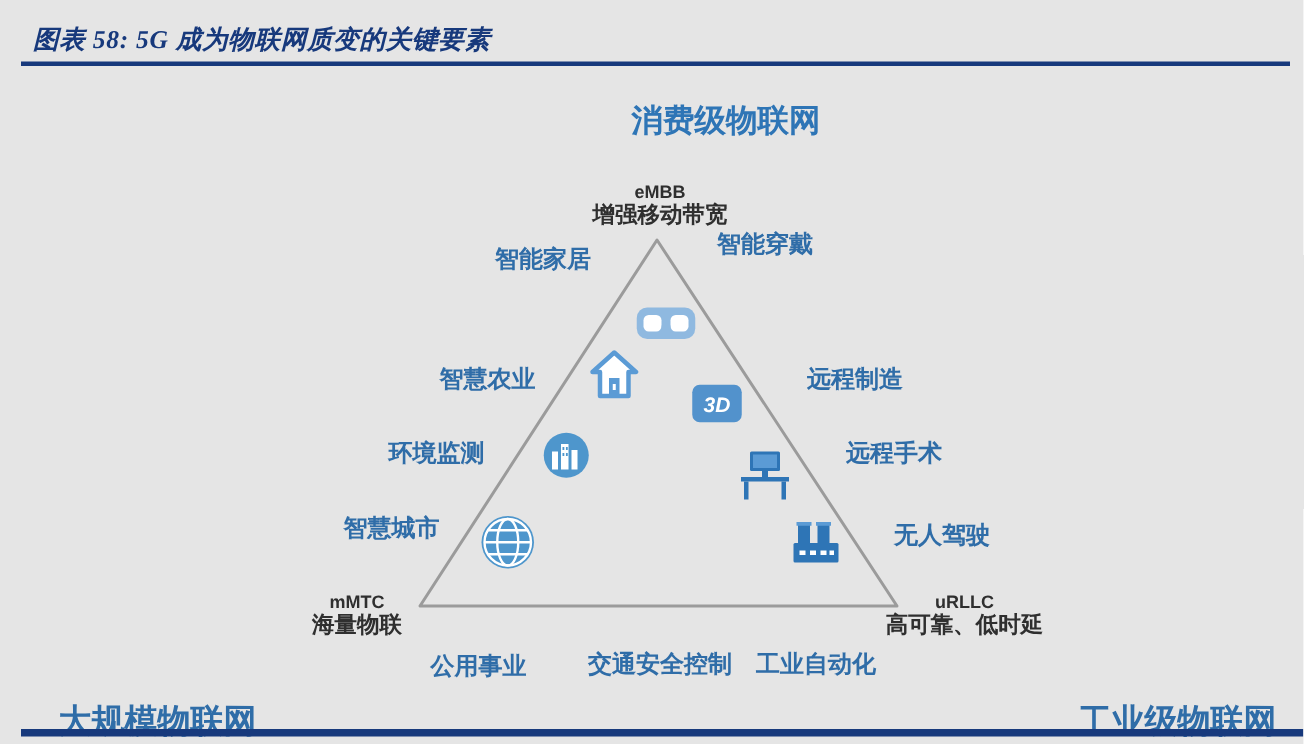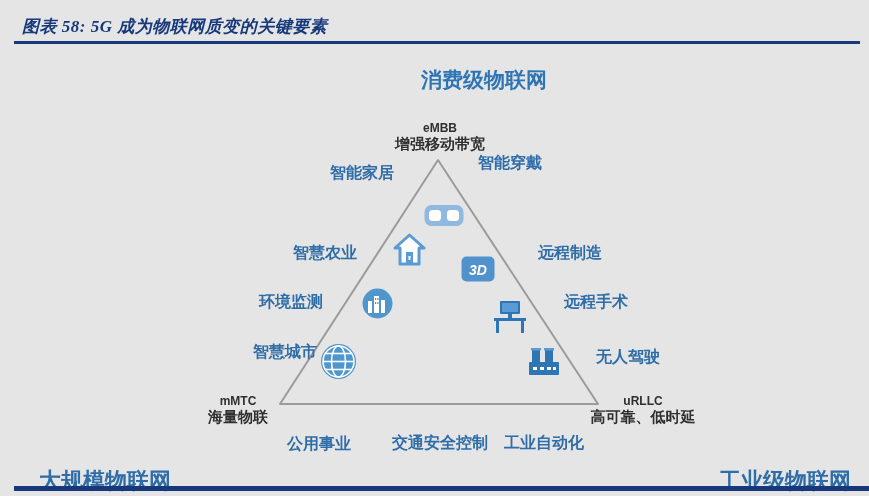--- a/index.html
+++ b/index.html
@@ -57,21 +57,21 @@
     <span class="nm">海量物联</span>
   </div>
   <div class="vertex-block v-br">
     <span class="acr">uRLLC</span>
     <span class="nm">高可靠、低时延</span>
   </div>
 
   <div class="side-label" style="left:330px;top:163px;">智能家居</div>
   <div class="side-label" style="left:293px;top:243px;">智慧农业</div>
   <div class="side-label" style="left:259px;top:292px;">环境监测</div>
-  <div class="side-label" style="left:229px;top:342px;margin-left:24px;">智慧城市</div>
+  <div class="side-label" style="left:229px;top:342px;">智慧城市</div>
 
   <div class="side-label" style="left:478px;top:153px;">智能穿戴</div>
   <div class="side-label" style="left:538px;top:243px;">远程制造</div>
   <div class="side-label" style="left:564px;top:292px;">远程手术</div>
   <div class="side-label" style="left:596px;top:347px;">无人驾驶</div>
 
   <div class="side-label" style="left:287px;top:434px;">公用事业</div>
   <div class="side-label" style="left:392px;top:433px;">交通安全控制</div>
   <div class="side-label" style="left:504px;top:433px;">工业自动化</div>
 

